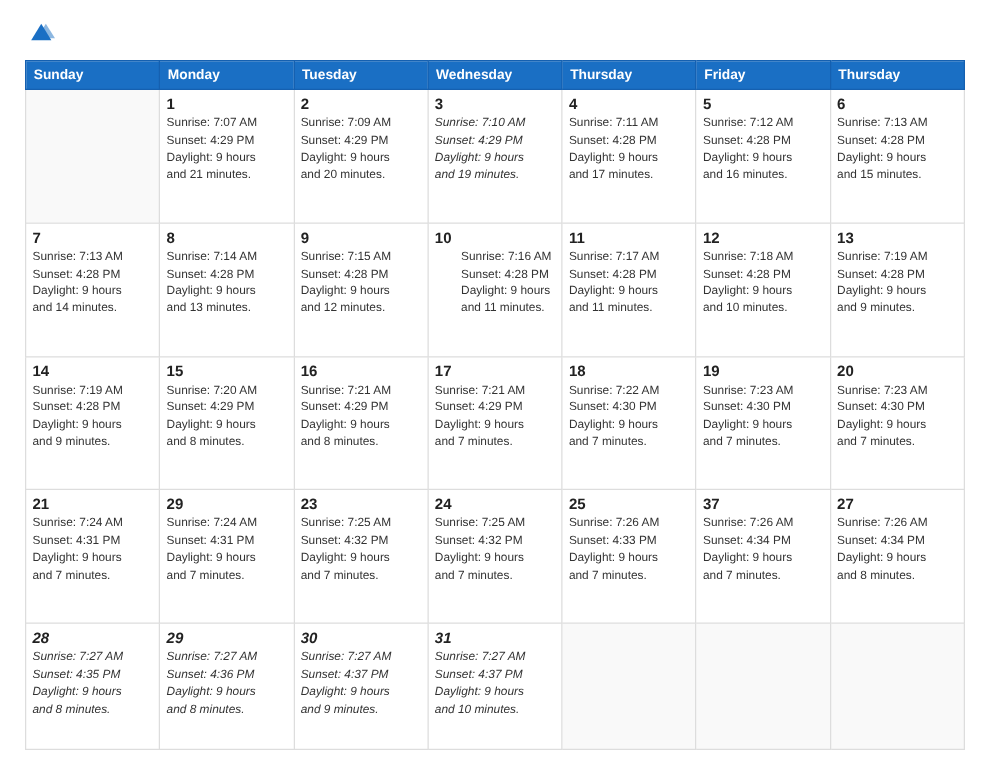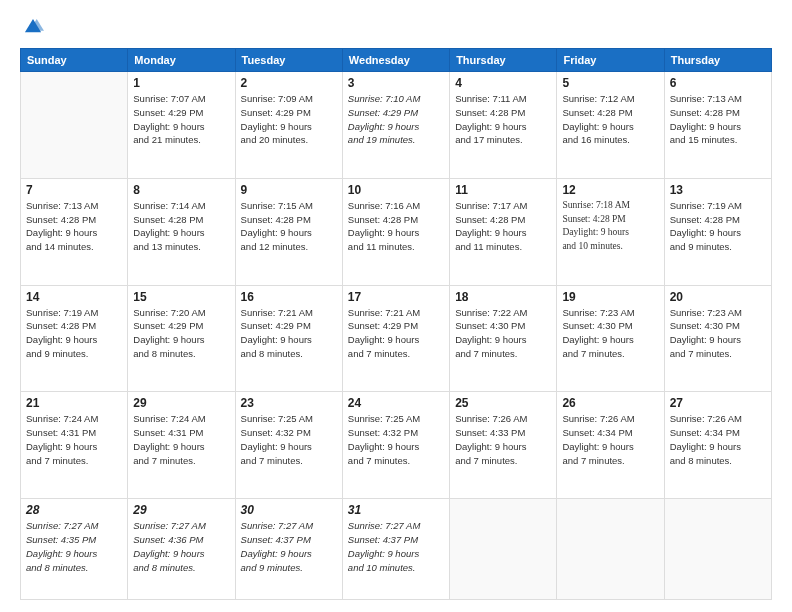--- a/index.html
+++ b/index.html
@@ -194,35 +194,35 @@
           </td>
           <td>
             <div class="day-num">9</div>
             <div class="day-info" style="white-space: pre-line;">Sunrise: 7:15 AM
 Sunset: 4:28 PM
 Daylight: 9 hours
 and 12 minutes.</div>
           </td>
           <td>
             <div class="day-num">10</div>
-            <div class="day-info" style="white-space: pre-line;">Sunrise: 7:16 AM
+            <div class="day-info" style="white-space: pre-line; margin-left: 21px;">Sunrise: 7:16 AM
 Sunset: 4:28 PM
 Daylight: 9 hours
 and 11 minutes.</div>
           </td>
           <td>
             <div class="day-num">11</div>
             <div class="day-info" style="white-space: pre-line;">Sunrise: 7:17 AM
 Sunset: 4:28 PM
 Daylight: 9 hours
 and 11 minutes.</div>
           </td>
           <td>
             <div class="day-num">12</div>
-            <div class="day-info" style="white-space: pre-line; font-family: Liberation Serif, serif;">Sunrise: 7:18 AM
+            <div class="day-info" style="white-space: pre-line;">Sunrise: 7:18 AM
 Sunset: 4:28 PM
 Daylight: 9 hours
 and 10 minutes.</div>
           </td>
           <td>
             <div class="day-num">13</div>
             <div class="day-info" style="white-space: pre-line;">Sunrise: 7:19 AM
 Sunset: 4:28 PM
 Daylight: 9 hours
 and 9 minutes.</div>
@@ -309,21 +309,21 @@
 and 7 minutes.</div>
           </td>
           <td>
             <div class="day-num">25</div>
             <div class="day-info" style="white-space: pre-line;">Sunrise: 7:26 AM
 Sunset: 4:33 PM
 Daylight: 9 hours
 and 7 minutes.</div>
           </td>
           <td>
-            <div class="day-num">26</div>
+            <div class="day-num">37</div>
             <div class="day-info" style="white-space: pre-line;">Sunrise: 7:26 AM
 Sunset: 4:34 PM
 Daylight: 9 hours
 and 7 minutes.</div>
           </td>
           <td>
             <div class="day-num">27</div>
             <div class="day-info" style="white-space: pre-line;">Sunrise: 7:26 AM
 Sunset: 4:34 PM
 Daylight: 9 hours

